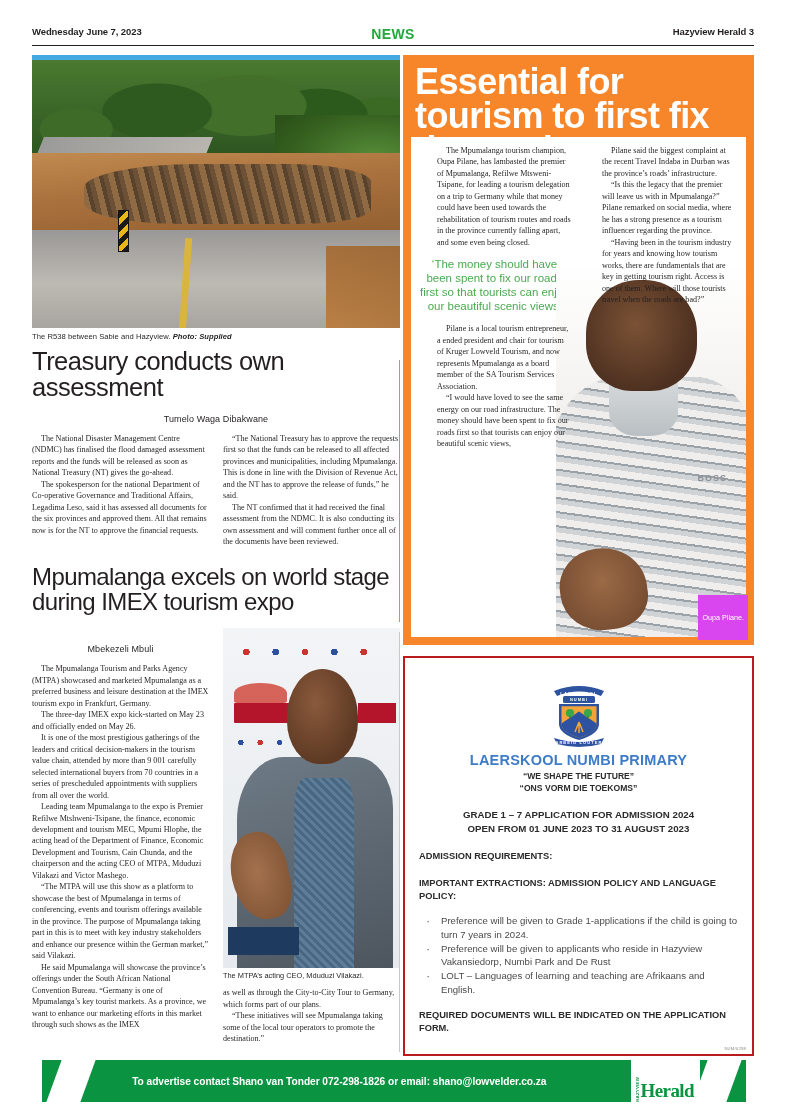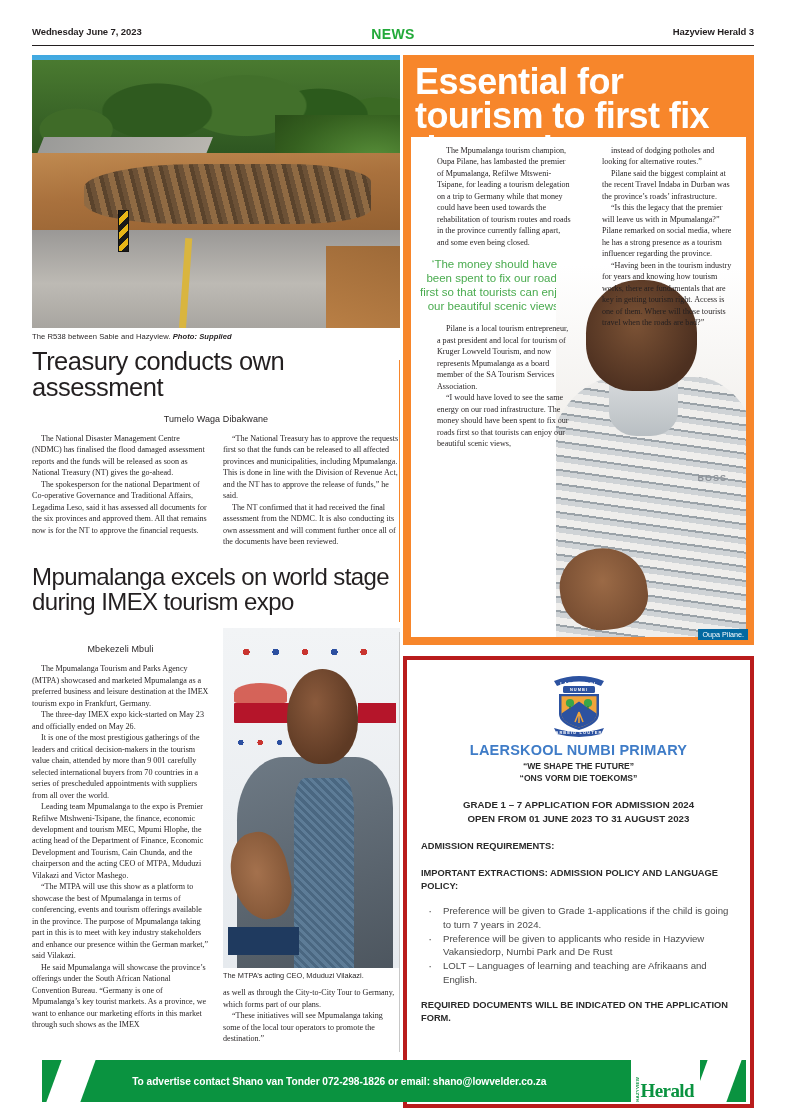--- a/index.html
+++ b/index.html
@@ -204,30 +204,30 @@
     border-radius: 34% 30% 0 0; }
   .pp-collar { position:absolute; left:28%; top:30%; width:36%; height:16%;
     background: linear-gradient(#d8dbdd,#b9bfc3); border-radius:0 0 40% 40%; }
   .pp-hand { position:absolute; left:2%; bottom:2%; width:46%; height:22%;
     background: radial-gradient(ellipse at 50% 40%, #9b6a46, #6d452c);
     border-radius: 46% 52% 40% 48%; transform: rotate(-8deg); }
   .pp-boss { position:absolute; right:10%; top:56%; font-size: 9px;
     font-weight:700; color:#8d9298; letter-spacing:1px; }
   .pilane-caption {
     position: absolute; right: 6px; bottom: 5px;
-    background: #0369a1; color: #ffffff;
-    font-size: 7.2px; padding: 1px 4px; z-index: 3;
+    background: #d946ef; color: #ffffff;
+    font-size: 7.2px; padding: 18px 4px; z-index: 3;
   }
 
   
   .school-ad {
     position: absolute; left: 403px; top: 656px;
-    width: 351px; height: 452px;
-    border: 4px solid #b91c1c; background: #ffffff;
-    padding: 10px 14px;
+    width: 351px; height: 400px;
+    border: 2px solid #b91c1c; background: #ffffff;
+    padding: 22px 14px;
   }
   .crest { width: 62px; height: 68px; margin: 0 auto 4px auto; display:block; }
   .school-name {
     text-align: center; color: #3f7cc7; font-size: 14.5px;
     font-weight: 700; letter-spacing: 0.2px; margin-top: 2px;
   }
   .school-motto {
     text-align: center; color: #2b2b2b; font-size: 8.6px;
     font-weight: 700; line-height: 1.35; margin-top: 3px;
   }
@@ -405,27 +405,26 @@
         <div class="pp-boss">BOSS</div>
       </div>
 
       <div class="feature-cols">
         <div class="fcol">
           <div class="feature-text">
             <p>The Mpumalanga tourism champion, Oupa Pilane, has lambasted the premier of Mpumalanga, Refilwe Mtsweni-Tsipane, for leading a tourism delegation on a trip to Germany while that money could have been used towards the rehabilitation of tourism routes and roads in the province currently falling apart, and some even being closed.</p>
           </div>
           <div class="pullquote">‘The money should have been spent to fix our roads first so that tourists can enjoy our beautiful scenic views’</div>
           <div class="feature-text">
-            <p>Pilane is a local tourism entrepreneur, a past president and local for tourism of Kruger Lowveld Tourism, and now represents Mpumalanga as a board member of the SA Tourism Services Association.</p>
+            <p>Pilane is a local tourism entrepreneur, a ended president and chair for tourism of Kruger Lowveld Tourism, and now represents Mpumalanga as a board member of the SA Tourism Services Association.</p>
             <p>“I would have loved to see the same energy on our road infrastructure. The money should have been spent to fix our roads first so that tourists can enjoy our beautiful scenic views,</p>
           </div>
         </div>
         <div class="fcol">
           <div class="feature-text">
-            <p class="noindent">instead of dodging potholes and looking for alternative routes.”</p>
             <p>Pilane said the biggest complaint at the recent Travel Indaba in Durban was the province’s roads’ infrastructure.</p>
             <p>“Is this the legacy that the premier will leave us with in Mpumalanga?” Pilane remarked on social media, where he has a strong presence as a tourism influencer regarding the province.</p>
             <p>“Having been in the tourism industry for years and knowing how tourism works, there are fundamentals that are key in getting tourism right. Access is one of them. Where will those tourists travel when the roads are bad?”</p>
           </div>
         </div>
       </div>
     </div>
 
     <div class="pilane-caption">Oupa Pilane.</div>
   </div>

